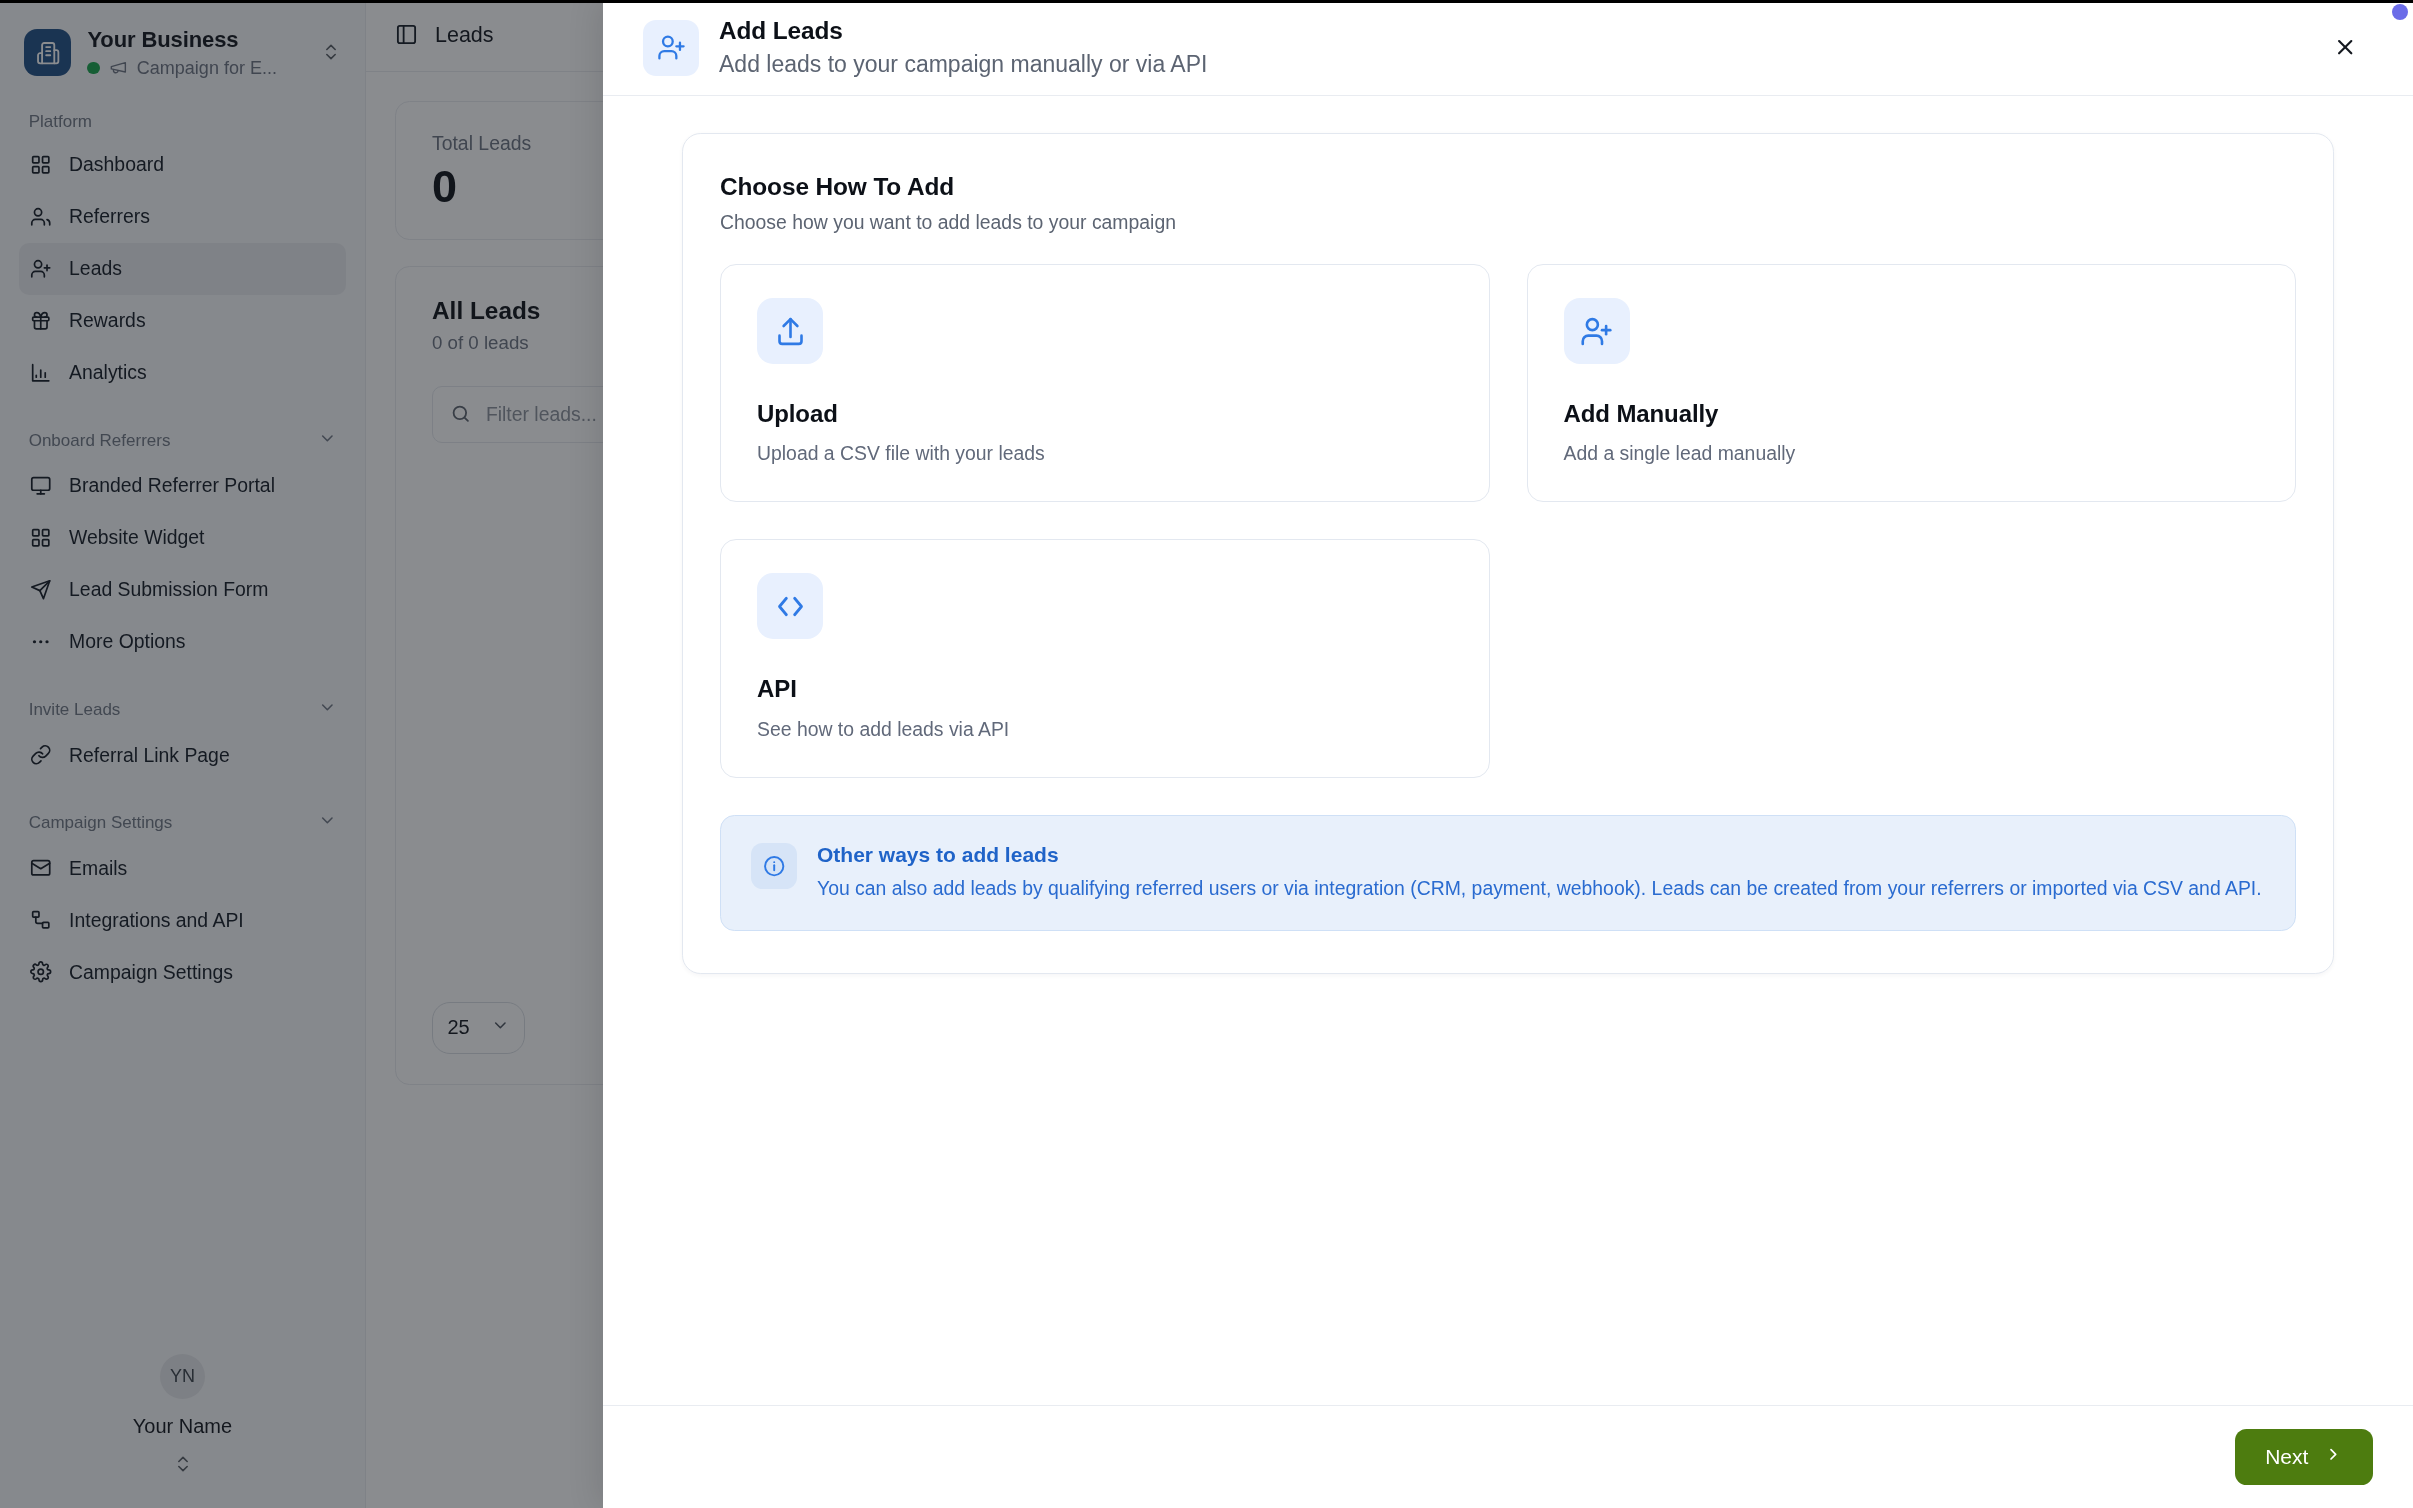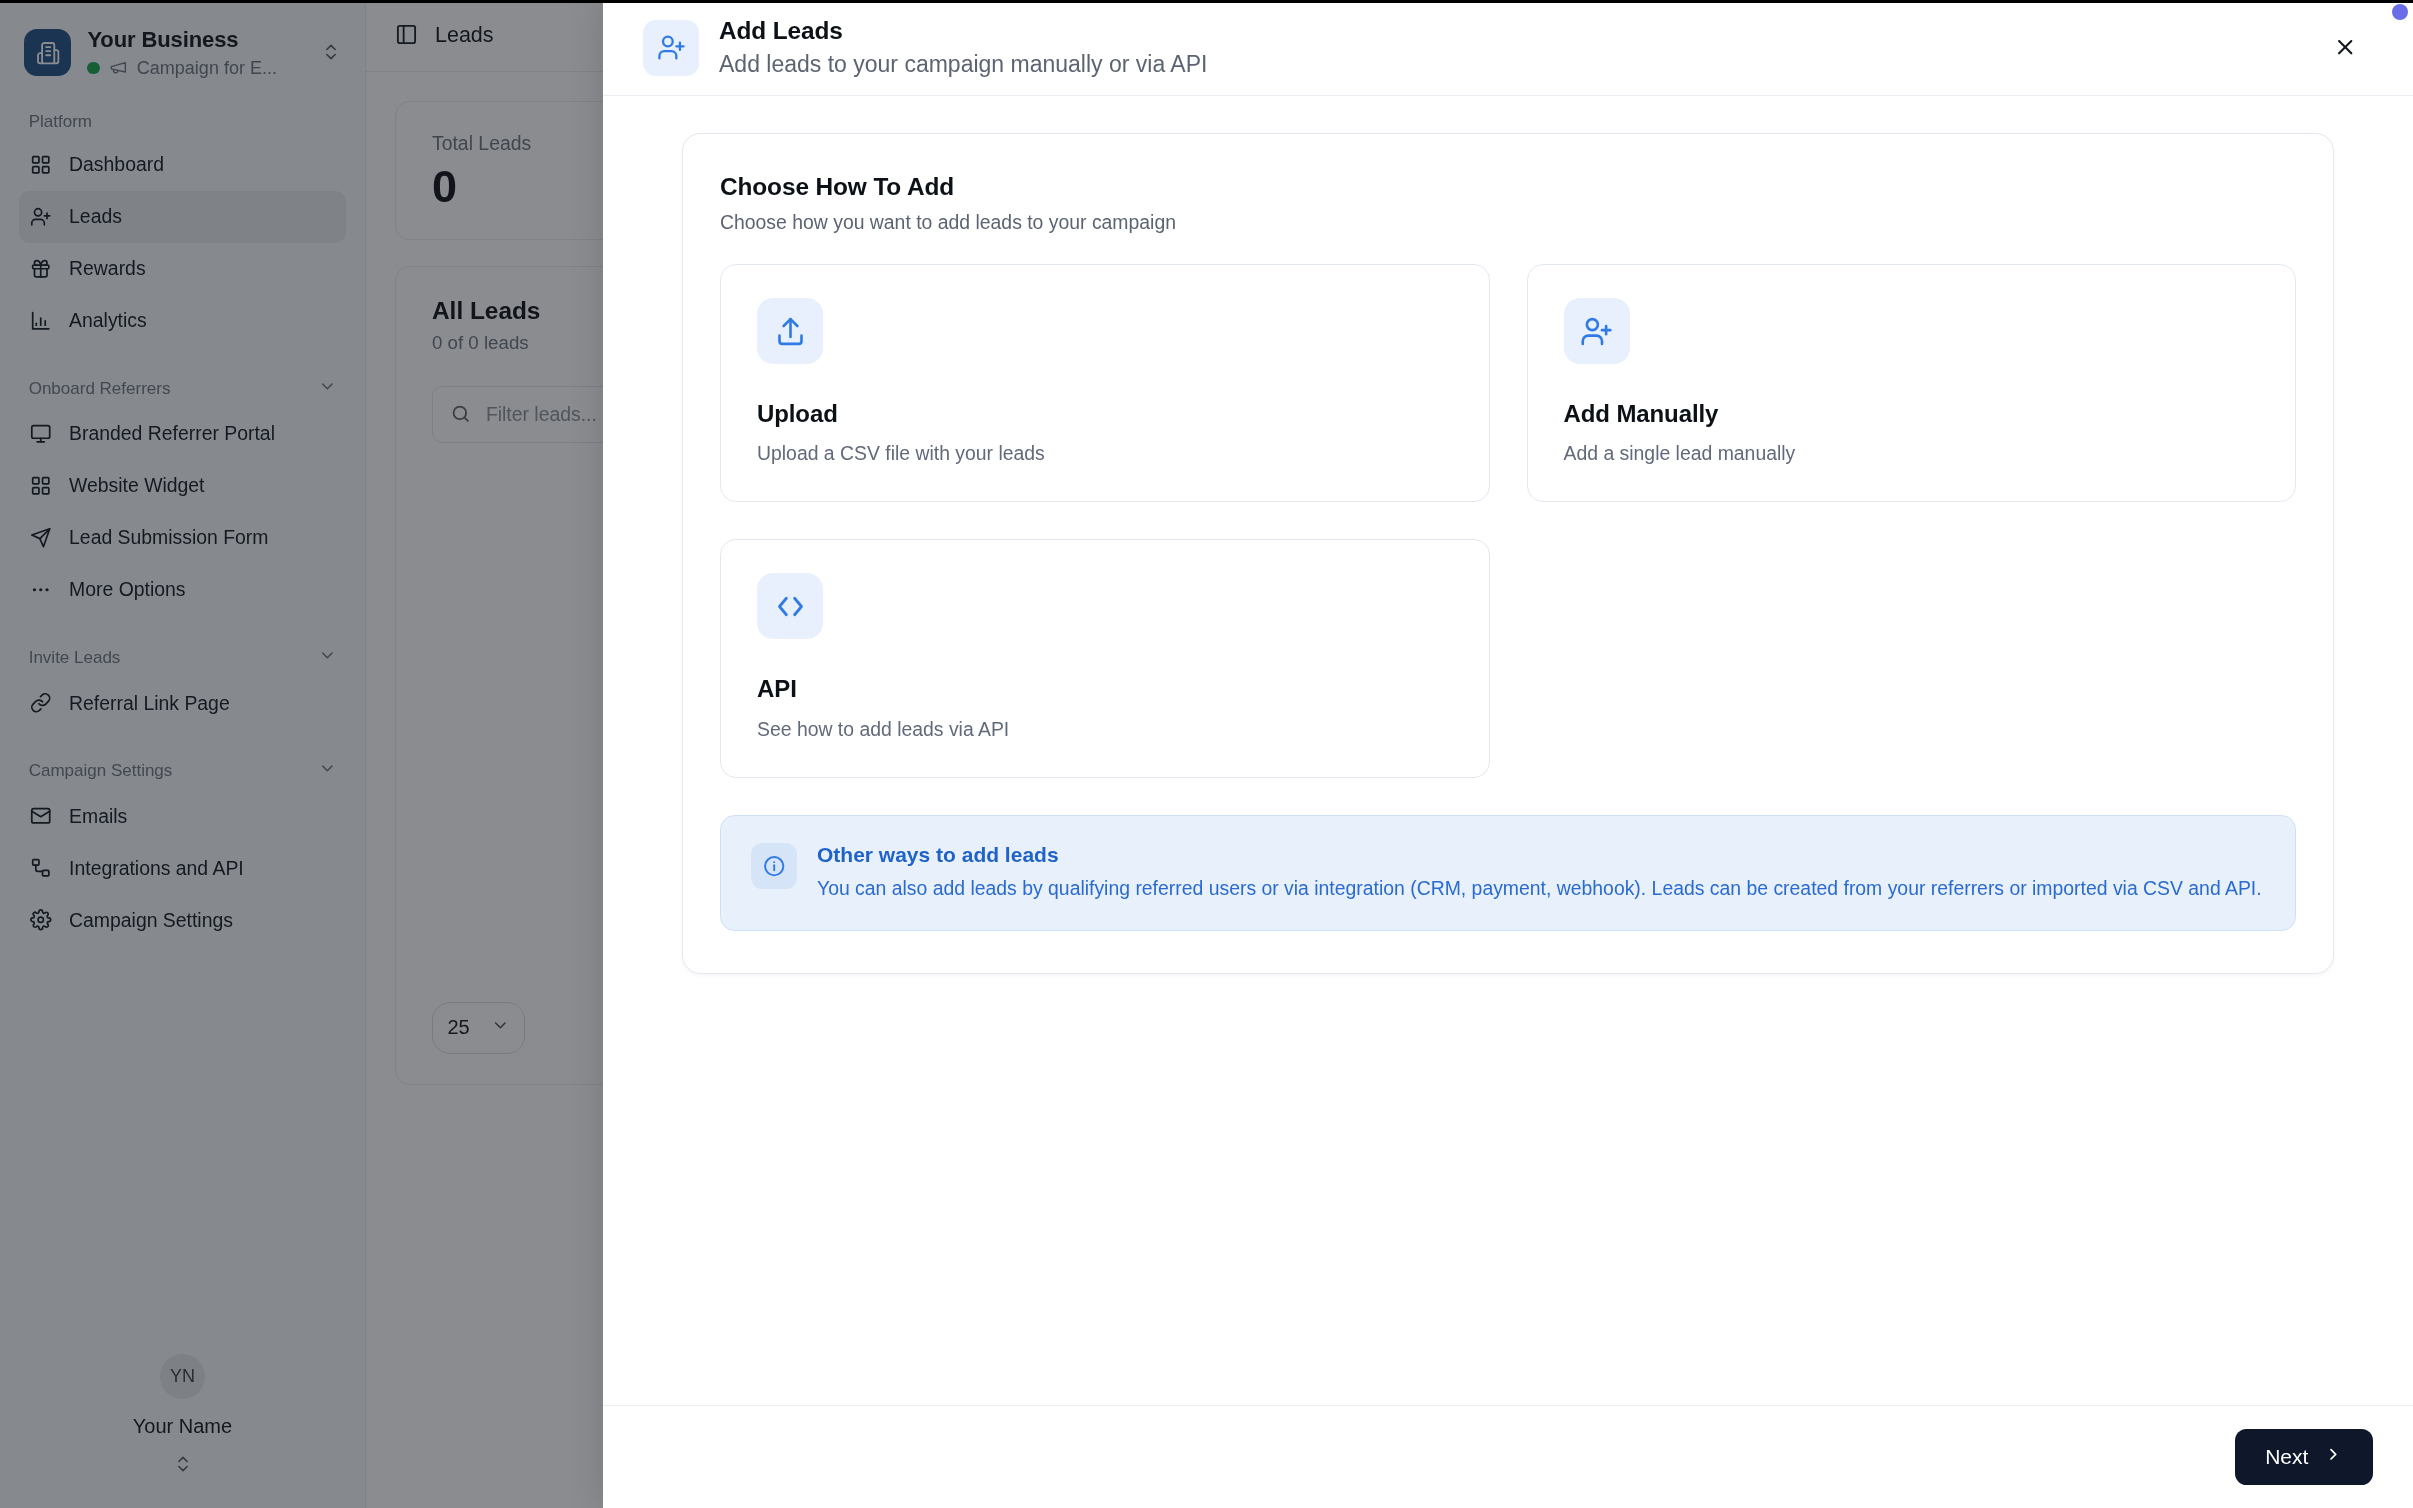--- a/index.html
+++ b/index.html
@@ -140,21 +140,21 @@
     display: flex; align-items: center; justify-content: center; flex: 0 0 46px;
   }
   .info-title { font-size: 21px; font-weight: 700; color: #1f63c8; }
   .info-text { font-size: 19.4px; color: #2a6bd0; line-height: 1.42; margin-top: 8.6px; max-width: 1480px; }
 
   .modal-foot {
     flex: 0 0 103px; border-top: 1.4px solid #e9ecf1;
     display: flex; align-items: center; justify-content: flex-end; padding: 0 40px;
   }
   .next-btn {
-    background: #0f172a; color: #ffffff; border: none; border-radius: 11.5px;
+    background: #4d7c0f; color: #ffffff; border: none; border-radius: 11.5px;
     height: 56px; padding: 0 30px; font-size: 21px; cursor: default;
     display: flex; align-items: center; gap: 16px; font-family: "Liberation Sans", sans-serif;
   }
 
   .cursor-dot {
     position: absolute; left: 2392px; top: 4.3px; width: 16px; height: 16px;
     border-radius: 50%; background: #6b6ce8;
   }
   .topstrip { position:absolute; left:0; top:0; width:2413px; height:2.9px; background:#000; }
 </style>
@@ -205,20 +205,30 @@
         <span class="ico">
             <svg width="21.5" height="21.5" viewBox="0 0 24 24" fill="none" stroke="#131a24" stroke-width="1.9" stroke-linejoin="round">
               <rect x="3" y="3" width="7" height="7" rx="1"></rect>
               <rect x="14" y="3" width="7" height="7" rx="1"></rect>
               <rect x="3" y="14" width="7" height="7" rx="1"></rect>
               <rect x="14" y="14" width="7" height="7" rx="1"></rect>
             </svg>
           </span>
         <span>Dashboard</span>
       </div>
+      <div class="nav-item">
+        <span class="ico">
+            <svg width="21.5" height="21.5" viewBox="0 0 24 24" fill="none" stroke="#131a24" stroke-width="1.9" stroke-linecap="round" stroke-linejoin="round">
+              <path d="M16 21v-2a4 4 0 0 0-4-4H6a4 4 0 0 0-4 4v2"></path>
+              <circle cx="9" cy="7" r="4"></circle>
+              <path d="M22 21v-2a4 4 0 0 0-3-3.87"></path>
+            </svg>
+          </span>
+        <span>Referrers</span>
+      </div>
       <div class="nav-item active">
         <span class="ico">
             <svg width="21.5" height="21.5" viewBox="0 0 24 24" fill="none" stroke="#131a24" stroke-width="1.9" stroke-linecap="round" stroke-linejoin="round">
               <path d="M16 21v-2a4 4 0 0 0-4-4H6a4 4 0 0 0-4 4v2"></path>
               <circle cx="9" cy="7" r="4"></circle>
               <path d="M19 8v6"></path>
               <path d="M22 11h-6"></path>
             </svg>
           </span>
         <span>Leads</span>

